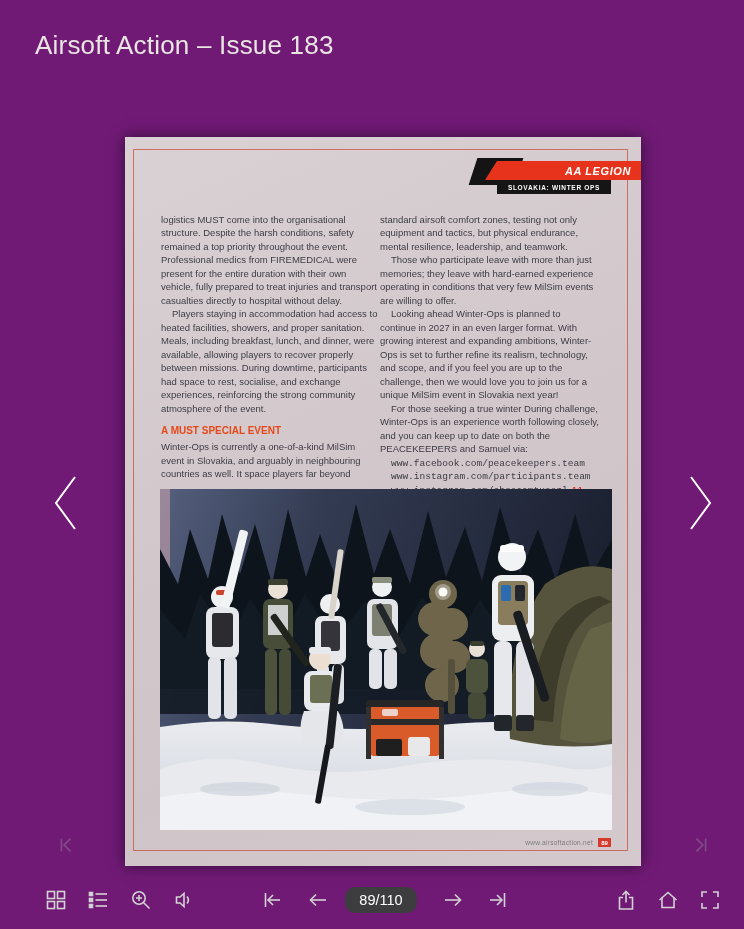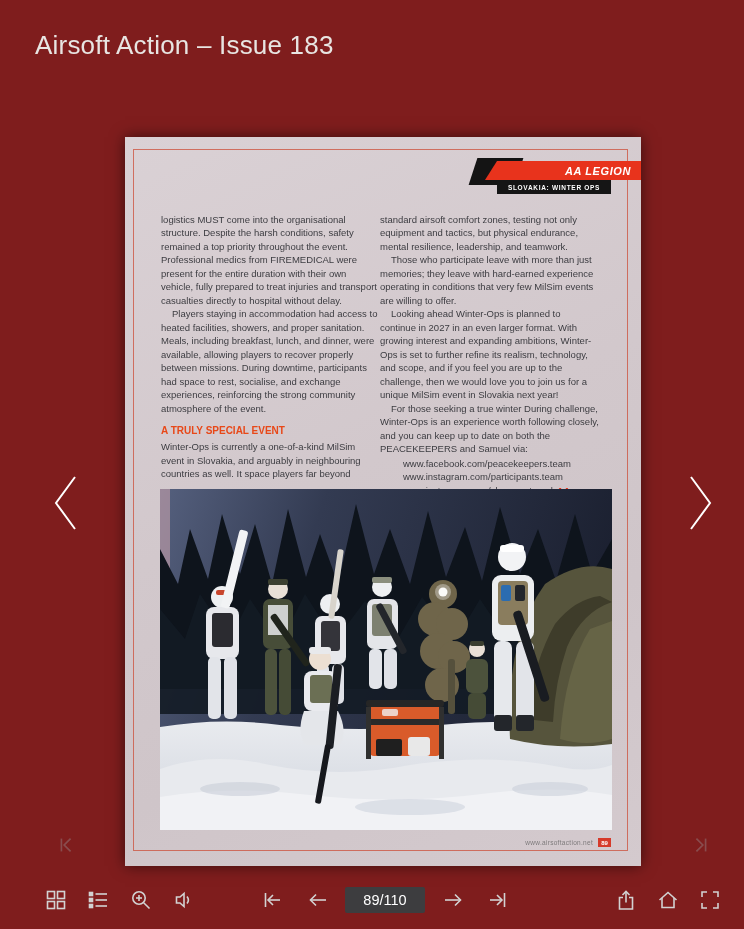--- a/index.html
+++ b/index.html
@@ -1,18 +1,18 @@
 <!DOCTYPE html>
 <html><head>
 <meta charset="utf-8">
 <style>
   html,body{margin:0;padding:0;background:#19191b;}
   *{box-sizing:border-box;}
   body{font-family:"Liberation Sans", sans-serif;}
-  .stage{position:relative;width:744px;height:929px;background:#7f1d1d;overflow:hidden;}
+  .stage{position:relative;width:744px;height:929px;background:#701a75;overflow:hidden;}
 
   .app-title{position:absolute;left:35px;top:30px;font-size:26px;font-weight:500;
     color:#e8e5e2;letter-spacing:.2px;}
 
   
   .mag-page{position:absolute;left:125px;top:137px;width:516px;height:729px;
     background:linear-gradient(155deg,#dad1d5 0%,#d2c8cc 45%,#cfc5c9 70%,#d4cace 100%);
     box-shadow:0 0 14px rgba(0,0,0,.55);}
   .inner-border{position:absolute;left:8px;top:12px;right:13px;bottom:15px;
     border:1px solid rgba(204,78,56,.75);pointer-events:none;}
@@ -25,42 +25,42 @@
   .banner-red span{color:#fff;font-weight:bold;font-style:italic;font-size:11px;letter-spacing:.6px;}
   .banner-black{position:absolute;top:43px;right:30px;width:114px;height:14px;background:#151515;
     display:flex;align-items:center;justify-content:center;}
   .banner-black span{color:#fff;font-size:6.5px;letter-spacing:.7px;font-weight:bold;}
 
   .columns{position:absolute;left:36px;top:76px;width:450px;display:flex;}
   .col{width:219px;font-size:9.5px;line-height:1.42;color:#3c3c41;}
   .col p{margin:0;}
   .indent{text-indent:11px;}
   .red-head{color:#e84818;font-weight:bold;font-size:10px;margin:9px 0 2px 0 !important;}
-  .links{margin-left:23px;margin-top:1px;}
+  .links{margin-left:11px;margin-top:1px;font-family:Liberation Mono, monospace;}
   .links div{white-space:nowrap;}
   .aa-logo{color:#e8331c;font-weight:bold;font-style:italic;margin-left:3px;}
 
   .photo{position:absolute;left:35px;top:352px;width:452px;height:341px;overflow:hidden;background:#1d2230;}
 
   .mag-footer{position:absolute;top:701px;right:30px;display:flex;align-items:center;gap:5px;}
   .mag-footer .site{font-size:6.5px;color:#7d7a7b;letter-spacing:.3px;}
   .mag-footer .pg{background:#d63a2a;color:#fff;font-size:6px;font-weight:bold;
     width:13px;height:9px;display:flex;align-items:center;justify-content:center;}
 
   
   .side-arrow{position:absolute;top:473px;width:34px;height:60px;cursor:pointer;}
   .side-arrow.left{left:49px;} .side-arrow.right{left:683px;}
 
   .corner-skip{position:absolute;top:834px;width:22px;height:22px;cursor:pointer;opacity:.38;}
   .corner-skip.left{left:55px;} .corner-skip.right{left:690px;}
 
   .tb-icon{position:absolute;top:888px;width:24px;height:24px;cursor:pointer;}
-  .page-indicator{position:absolute;left:345px;top:887px;width:80px;height:26px;background:#3d3d3f;
+  .page-indicator{position:absolute;left:345px;top:887px;width:72px;height:26px;background:#3d3d3f;
     color:#fff;font-size:14.5px;display:flex;align-items:center;justify-content:center;
-    border-radius:2px;cursor:default;}
+    border-radius:10px;cursor:default;}
   svg{display:block;}
 </style>
 </head>
 <body>
 
 <div class="stage">
 
   <div class="app-title">Airsoft Action – Issue 183</div>
 
   <div class="mag-page">
@@ -71,21 +71,21 @@
       <span>AA LEGION</span>
     </div>
     <div class="banner-black">
       <span>SLOVAKIA: WINTER OPS</span>
     </div>
 
     <div class="columns">
       <div class="col">
         <p>logistics MUST come into the organisational structure. Despite the harsh conditions, safety remained a top priority throughout the event. Professional medics from FIREMEDICAL were present for the entire duration with their own vehicle, fully prepared to treat injuries and transport casualties directly to hospital without delay.</p>
         <p class="indent">Players staying in accommodation had access to heated facilities, showers, and proper sanitation. Meals, including breakfast, lunch, and dinner, were available, allowing players to recover properly between missions. During downtime, participants had space to rest, socialise, and exchange experiences, reinforcing the strong community atmosphere of the event.</p>
-        <p class="red-head">A TRULY SPECIAL EVENT</p>
+        <p class="red-head">A MUST SPECIAL EVENT</p>
         <p>Winter-Ops is currently a one-of-a-kind MilSim event in Slovakia, and arguably in neighbouring countries as well. It space players far beyond</p>
       </div>
       <div class="col">
         <p>standard airsoft comfort zones, testing not only equipment and tactics, but physical endurance, mental resilience, leadership, and teamwork.</p>
         <p class="indent">Those who participate leave with more than just memories; they leave with hard-earned experience operating in conditions that very few MilSim events are willing to offer.</p>
         <p class="indent">Looking ahead Winter-Ops is planned to continue in 2027 in an even larger format. With growing interest and expanding ambitions, Winter-Ops is set to further refine its realism, technology, and scope, and if you feel you are up to the challenge, then we would love you to join us for a unique MilSim event in Slovakia next year!</p>
         <p class="indent">For those seeking a true winter During challenge, Winter-Ops is an experience worth following closely, and you can keep up to date on both the PEACEKEEPERS and Samuel via:</p>
         <div class="links">
           <div>www.facebook.com/peacekeepers.team</div>
           <div>www.instagram.com/participants.team</div>

